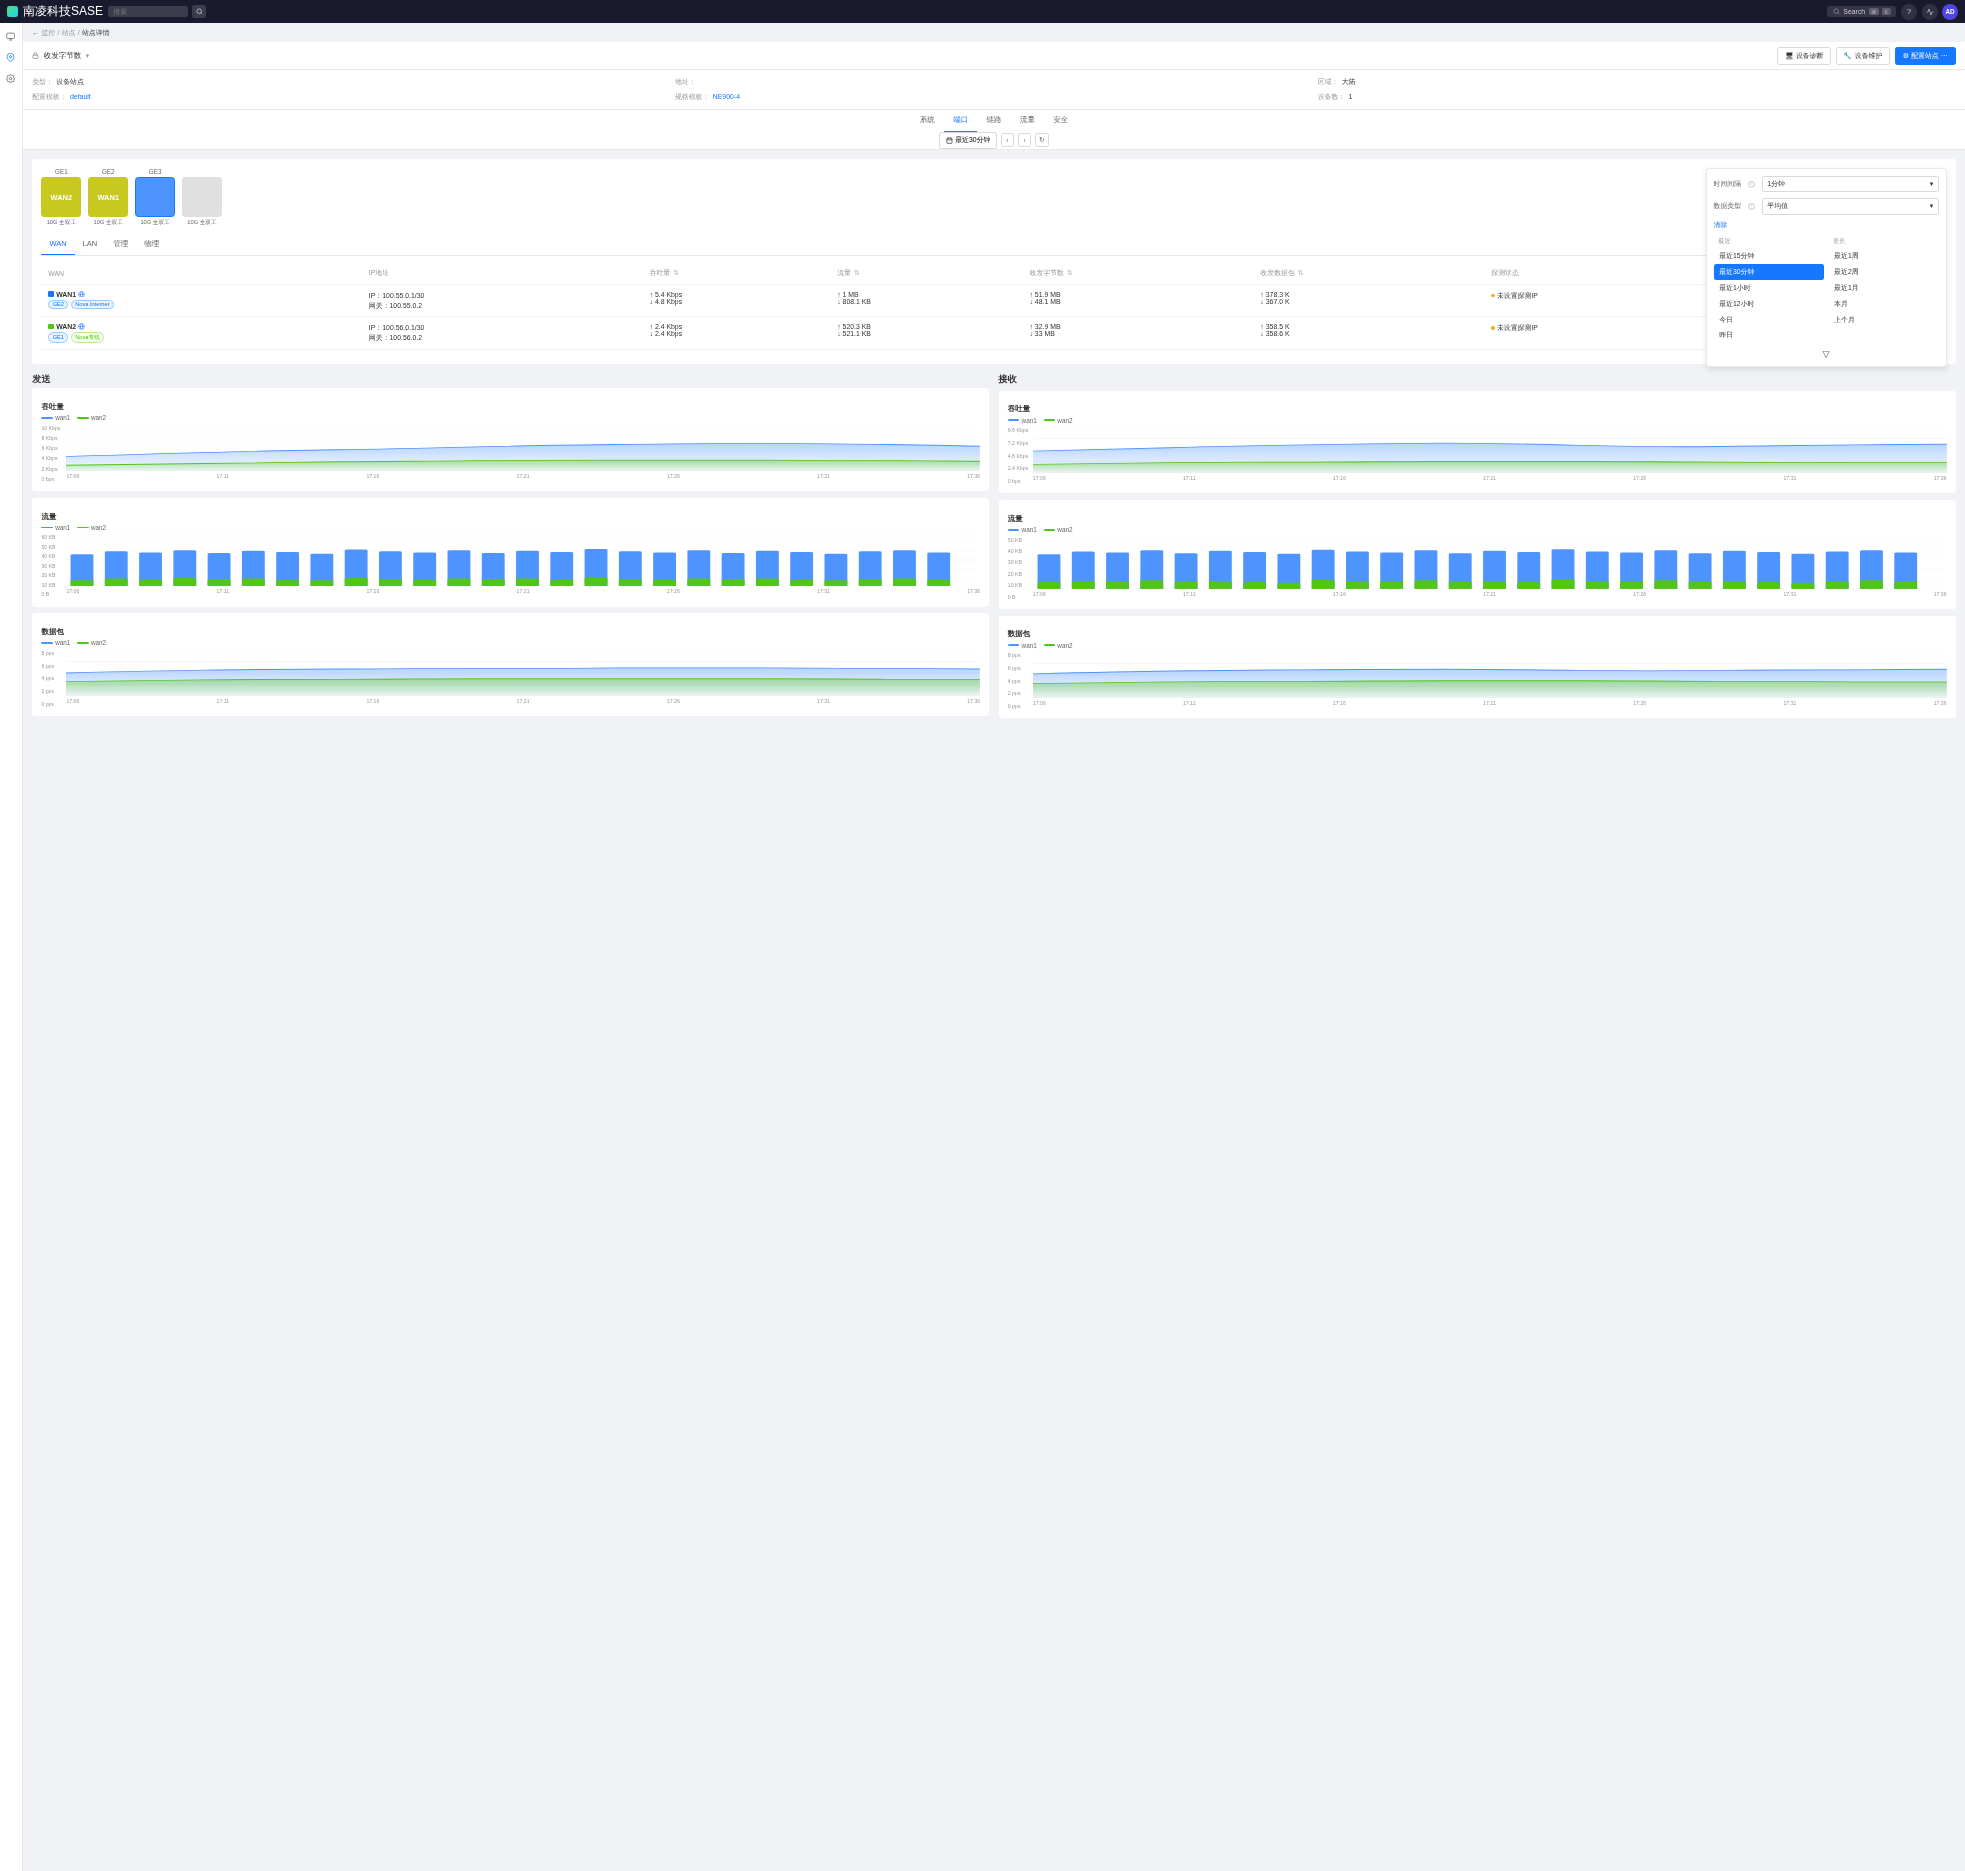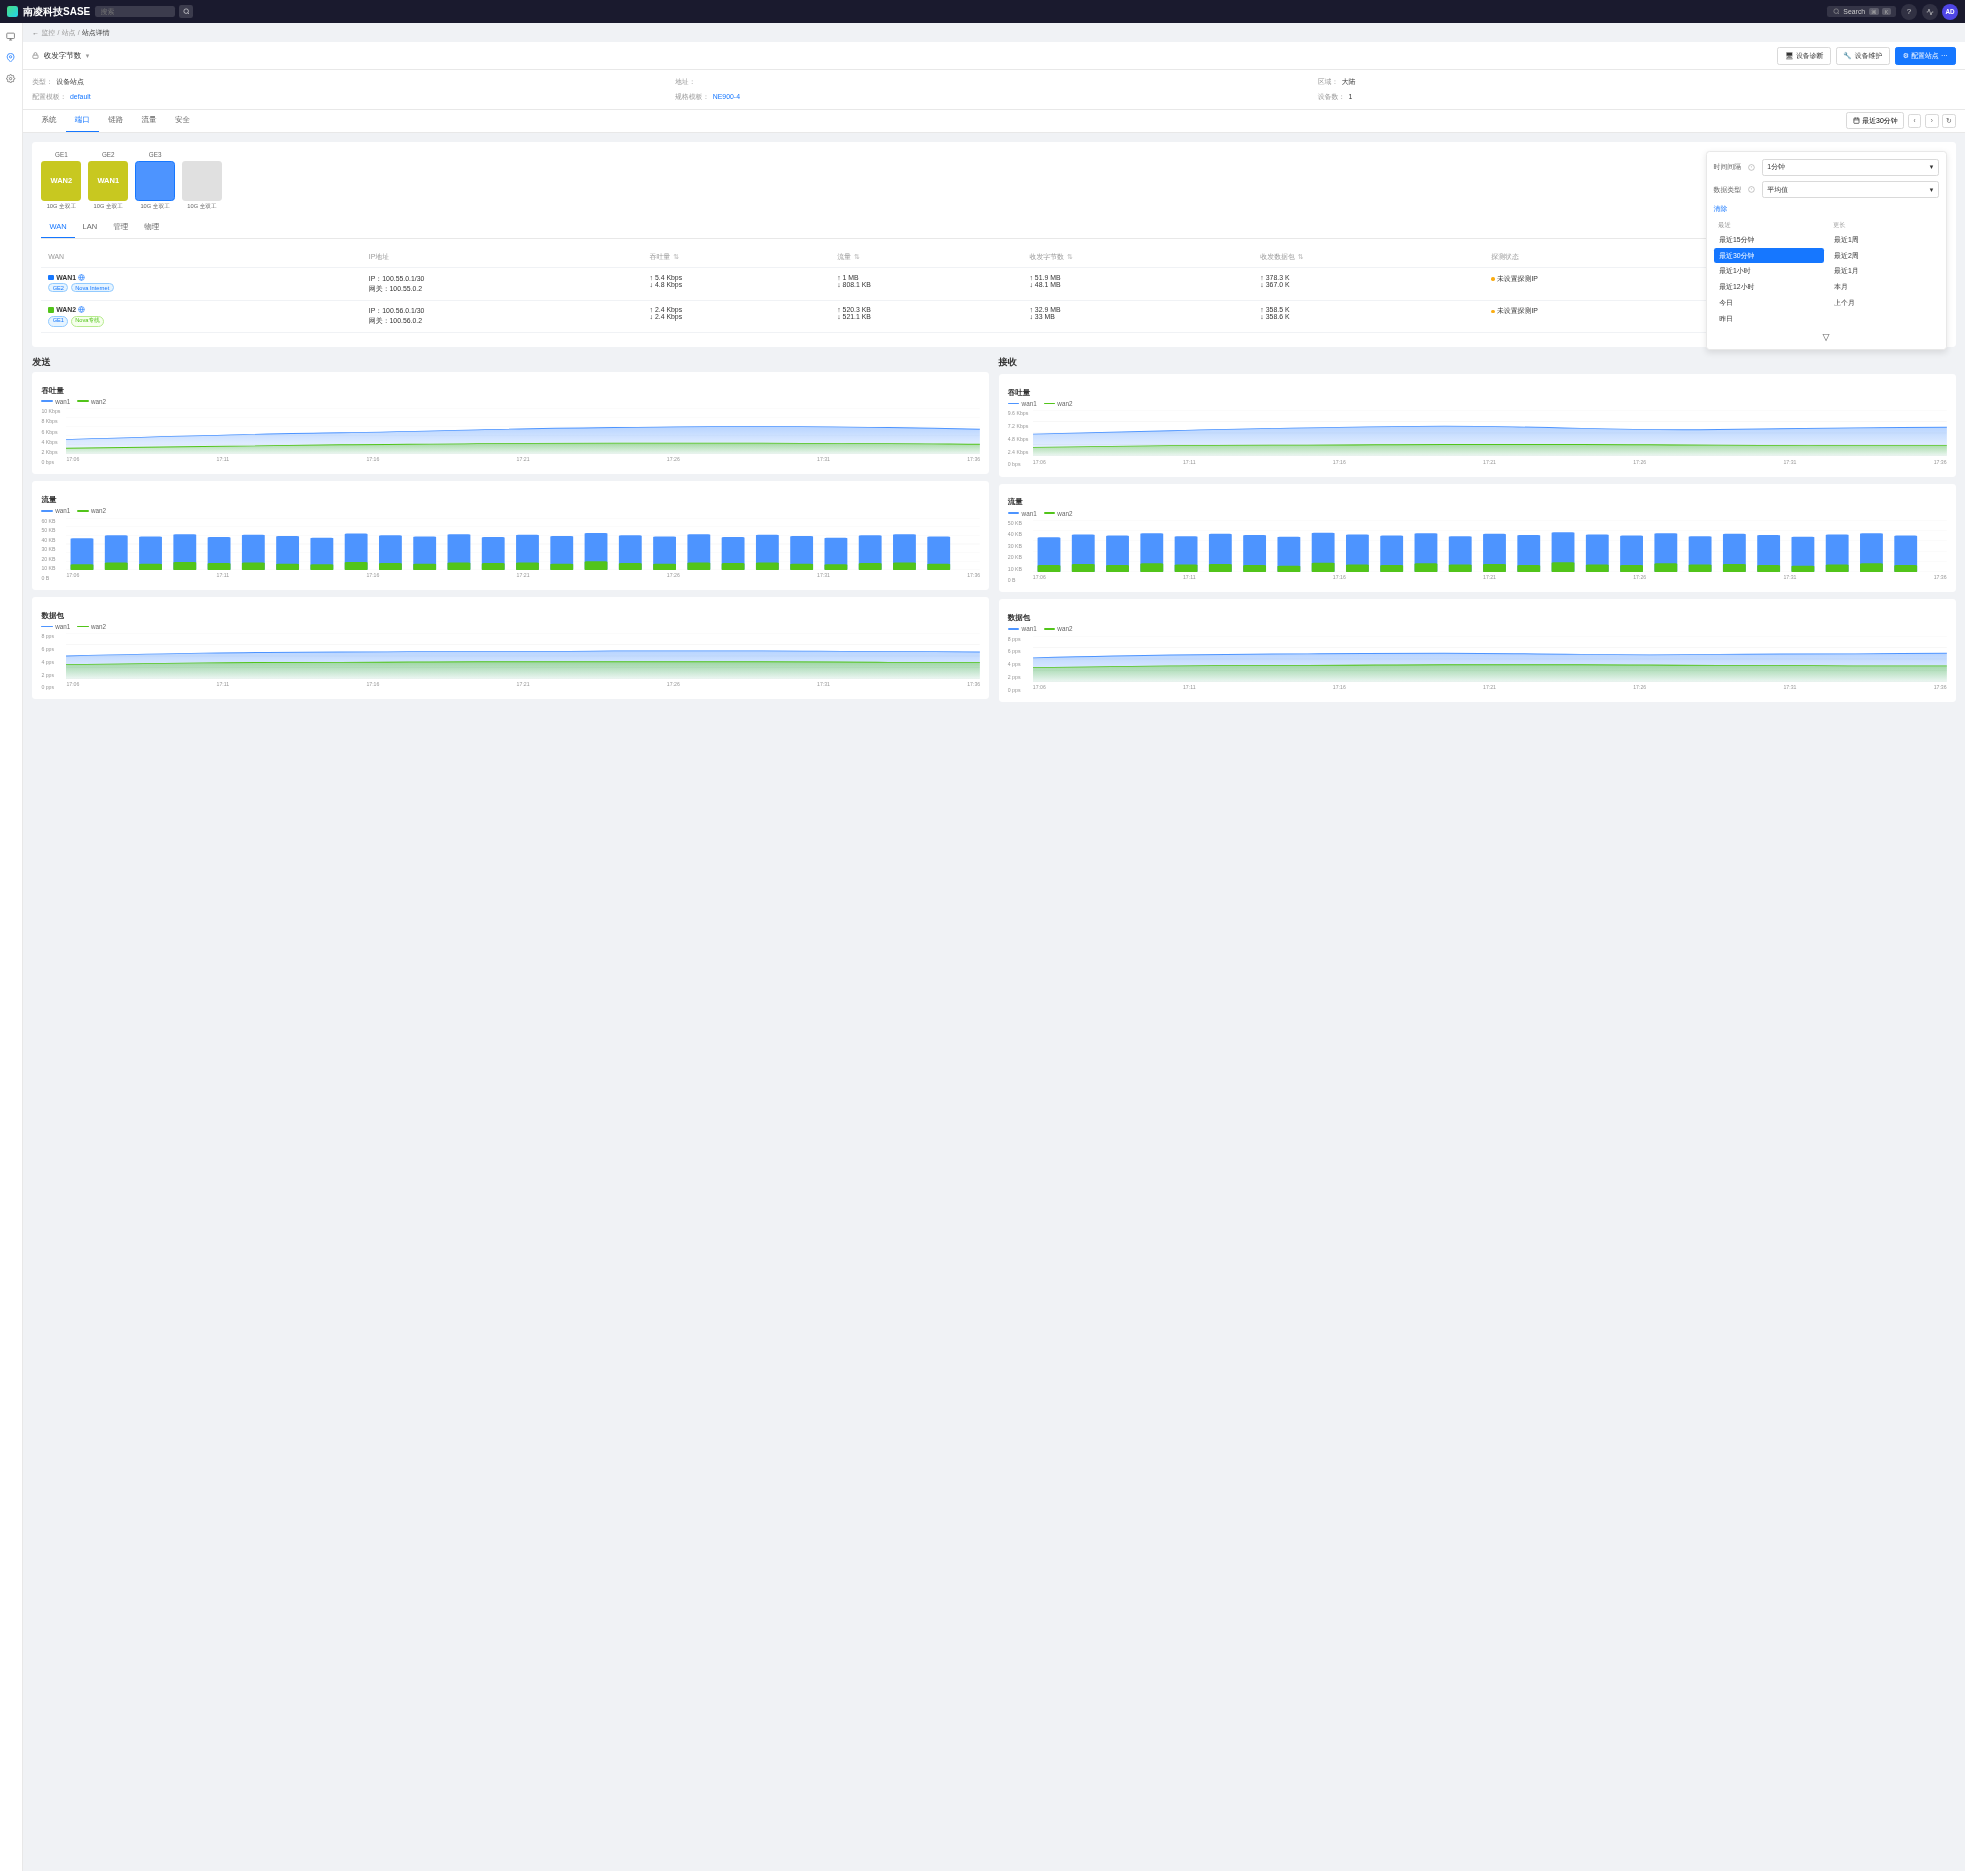--- a/index.html
+++ b/index.html
@@ -12,22 +12,22 @@
       display: flex;
       align-items: center;
       padding: 0 6.9px;
       gap: 4.6px;
       position: fixed;
       top: 0; left: 0; right: 0;
       z-index: 1000;
     }
     .nav-logo {
       color: #fff;
-      font-size: 10px;
-      font-weight: bold;
+      font-size: 12px;
+      font-weight: normal;
       white-space: nowrap;
       display: flex;
       align-items: center;
       gap: 2.3px;
     }
     .nav-logo-icon {
       width: 11.5px; height: 11.5px;
       background: linear-gradient(135deg, #4ade80, #22d3ee);
       border-radius: 2.3px;
       display: inline-block;
@@ -192,20 +192,21 @@
 
     
     .tabs-bar {
       background: #fff;
       padding: 0 9.2px;
       display: flex;
       align-items: center;
       gap: 0;
       border-bottom: 0.6px solid #e8e8e8;
       justify-content: space-between;
+      flex-direction: column;
     }
     .tabs-left { display: flex; }
     .tab {
       padding: 5.7px 9.2px;
       font-size: 7.5px;
       cursor: pointer;
       color: #666;
       border-bottom: 1.1px solid transparent;
     }
     .tab.active {

